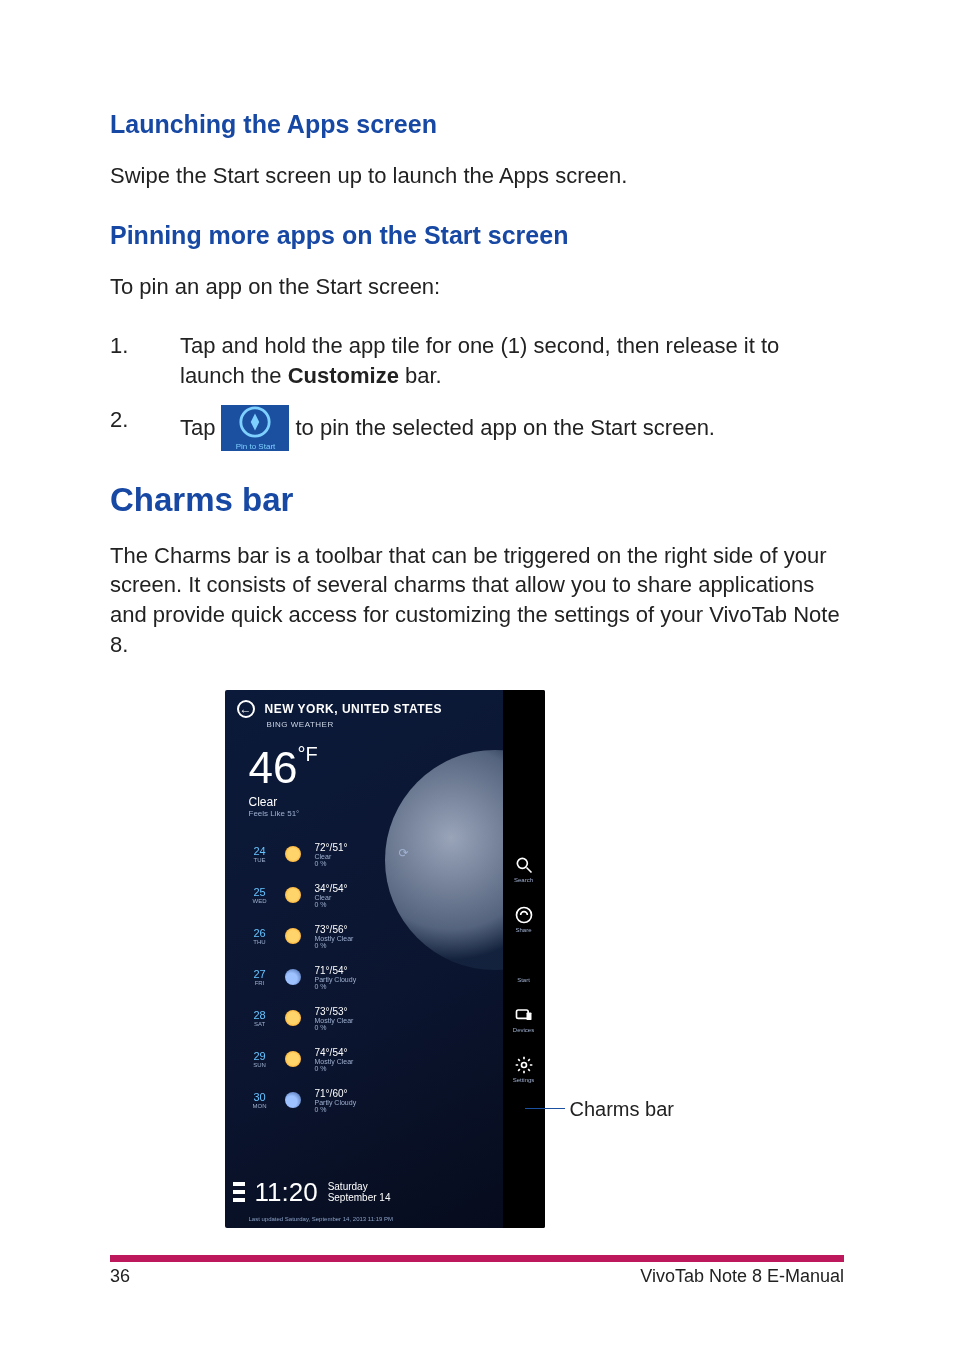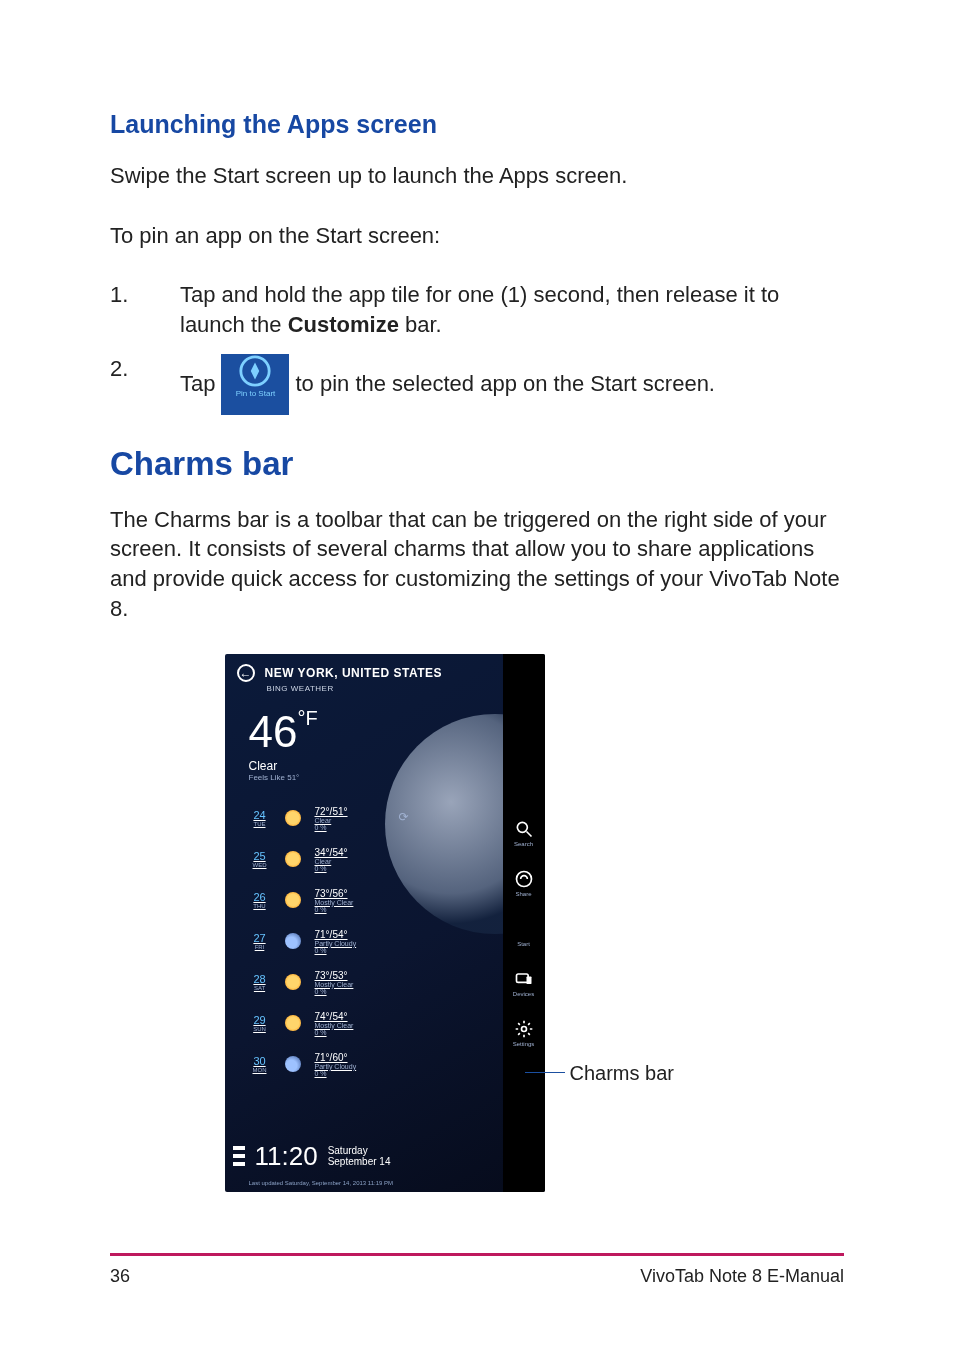--- a/index.html
+++ b/index.html
@@ -7,38 +7,38 @@
   .page { padding: 110px 110px 0 110px; position: relative; height: 100%; }
   .h3 { color: #1748a3; font-weight: 700; font-size: 25px; margin-bottom: 22px; }
   .body-text { font-size: 22px; line-height: 1.35; margin-bottom: 30px; }
   .ol { margin-left: 0; }
   .li { display: flex; font-size: 22px; line-height: 1.35; margin-bottom: 14px; }
   .li-num { width: 70px; flex-shrink: 0; }
   .li-body { flex: 1; }
   .li-inline { display: flex; align-items: center; flex-wrap: wrap; gap: 6px; }
   .bold { font-weight: 700; }
   .h2 { color: #1748a3; font-weight: 700; font-size: 33px; margin-top: 30px; margin-bottom: 22px; }
-  .pin-icon-wrap { width: 68px; height: 61px; background: #1b4fa0; display: inline-flex; flex-direction: column; align-items: center; justify-content: flex-start; color: #7ed0ff; }
+  .pin-icon-wrap { width: 68px; height: 46px; background: #1b4fa0; display: inline-flex; flex-direction: column; align-items: center; justify-content: space-between; color: #7ed0ff; }
   .pin-icon-wrap svg { width: 34px; height: 34px; }
   .pin-icon-label { font-size: 8px; color: #7ed0ff; line-height: 1; margin-top: 2px; }
   
   .figure-area { position: relative; width: 505px; margin: 28px auto 0 auto; }
   .shot { width: 320px; height: 538px; background: linear-gradient(150deg, #0b1a3a 0%, #0b1530 55%, #060b1b 100%); color: #fff; position: relative; border-radius: 2px; overflow: hidden; font-family: "Segoe UI", Arial, sans-serif; }
   .shot .hdr { display: flex; align-items: center; gap: 10px; padding: 10px 12px 2px 12px; }
   .shot .back { width: 18px; height: 18px; border: 2px solid #fff; border-radius: 50%; display: inline-flex; align-items: center; justify-content: center; font-size: 12px; line-height: 1; }
   .shot .city { font-size: 12px; font-weight: 700; letter-spacing: .5px; }
   .shot .appname { font-size: 8px; letter-spacing: .5px; margin: 0 8px 6px 42px; color: #cdd6e6; }
   .shot .temp-block { margin: 14px 0 2px 24px; }
   .shot .temp { font-size: 44px; font-weight: 300; }
   .shot .deg { font-size: 20px; vertical-align: top; }
   .shot .cond { font-size: 12px; margin-left: 24px; }
   .shot .feels { font-size: 8px; margin-left: 24px; color: #9fb0d0; }
   .moon { position: absolute; top: 60px; right: -60px; width: 220px; height: 220px; border-radius: 50%; background: radial-gradient(circle at 30% 40%, #a9b4c8 0%, #5d6c86 45%, #14233f 60%); opacity: .9; }
   .forecast { margin: 24px 0 0 24px; position: relative; }
-  .frow { display: flex; align-items: center; gap: 14px; margin-bottom: 16px; font-size: 10px; text-decoration: underline; }
+  .frow { display: flex; align-items: center; gap: 14px; margin-bottom: 16px; font-size: 10px; }
   .fday { width: 22px; color: #66c3ff; font-size: 11px; text-align: center; }
   .fday .wd { display: block; font-size: 6px; color: #9fb0d0; text-transform: uppercase; }
   .ficon { width: 16px; height: 16px; border-radius: 50%; }
   .sun { background: radial-gradient(circle, #ffd56b 50%, #ff8a00 100%); }
   .cloud { background: radial-gradient(circle at 40% 60%, #9ec2ff 40%, #3b5a9a 100%); }
   .fdet .fhl { font-size: 10px; }
   .fdet .fc { font-size: 7px; color: #9fb0d0; }
   .fref { position: absolute; top: 4px; left: 150px; color: #9fb0d0; font-size: 12px; }
   .timebar { position: absolute; bottom: 20px; left: 8px; display: flex; align-items: center; gap: 10px; }
   .netbar { width: 12px; height: 20px; display: flex; flex-direction: column; justify-content: space-between; }
@@ -51,30 +51,31 @@
   .charm { width: 28px; text-align: center; }
   .charm svg, .charm .logo { width: 20px; height: 20px; margin: 0 auto; display: block; }
   .charm .cl { font-size: 6px; color: #9fb0d0; margin-top: 2px; }
   .logo { display: grid; grid-template-columns: 9px 9px; grid-template-rows: 9px 9px; gap: 2px; }
   .logo div:nth-child(1){background:#f25022;} .logo div:nth-child(2){background:#7fba00;}
   .logo div:nth-child(3){background:#00a4ef;} .logo div:nth-child(4){background:#ffb900;}
   
   .callout-line { position: absolute; top: 418px; left: 300px; width: 40px; height: 0; border-top: 1px solid #1b4fa0; }
   .callout-label { position: absolute; top: 408px; left: 345px; font-size: 20px; color: #222; white-space: nowrap; }
   
-  .footer { position: absolute; bottom: 58px; left: 110px; right: 110px; border-top: 3px solid #be185d; padding-top: 10px; display: flex; justify-content: space-between; font-size: 18px; color: #222; }
+  .footer { position: absolute; bottom: 58px; left: 110px; right: 110px; border-top: 7px solid #be185d; padding-top: 4px; display: flex; justify-content: space-between; font-size: 18px; color: #222; }
 </style>
 </head>
 <body>
 
 <div class="page">
 
   <h3 class="h3">Launching the Apps screen</h3>
   <p class="body-text">Swipe the Start screen up to launch the Apps screen.</p>
 
+  <h3 class="h3">Pinning more apps on the Start screen</h3>
   <p class="body-text">To pin an app on the Start screen:</p>
 
   <div class="ol">
     <div class="li">
       <div class="li-num">1.</div>
       <div class="li-body">
         <span>Tap and hold the app tile for one (1) second, then release it to launch the </span><span class="bold">Customize</span><span> bar.</span>
       </div>
     </div>
     <div class="li">

